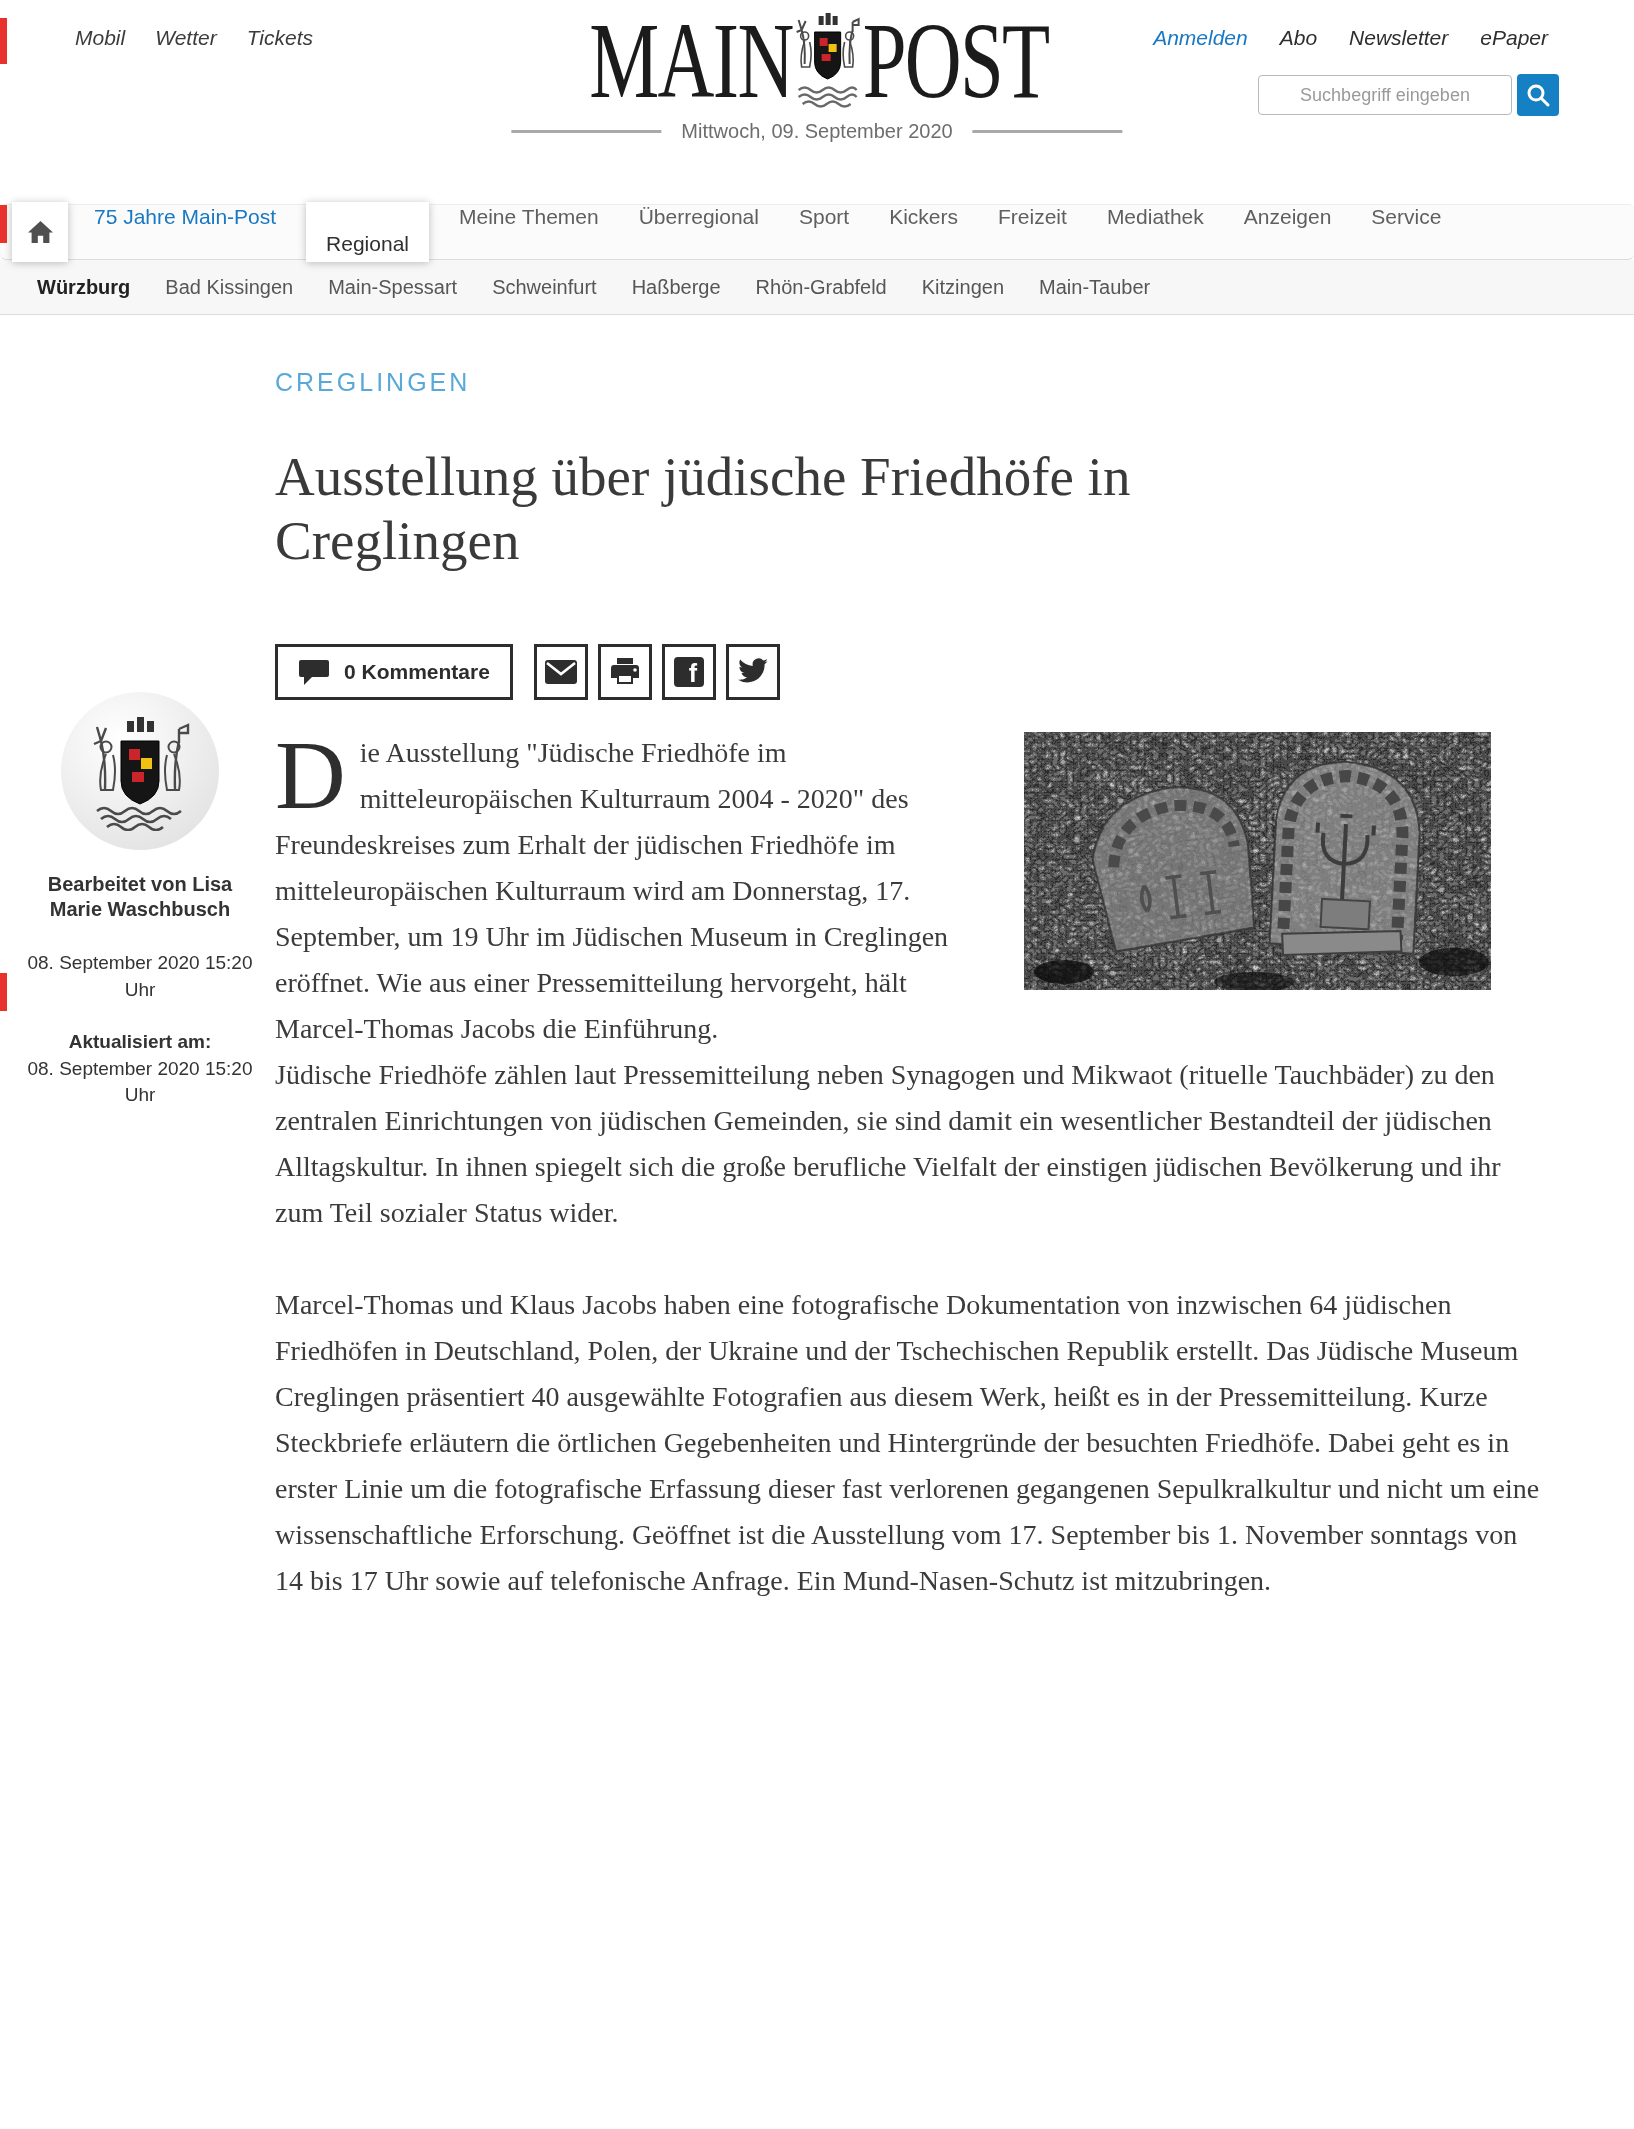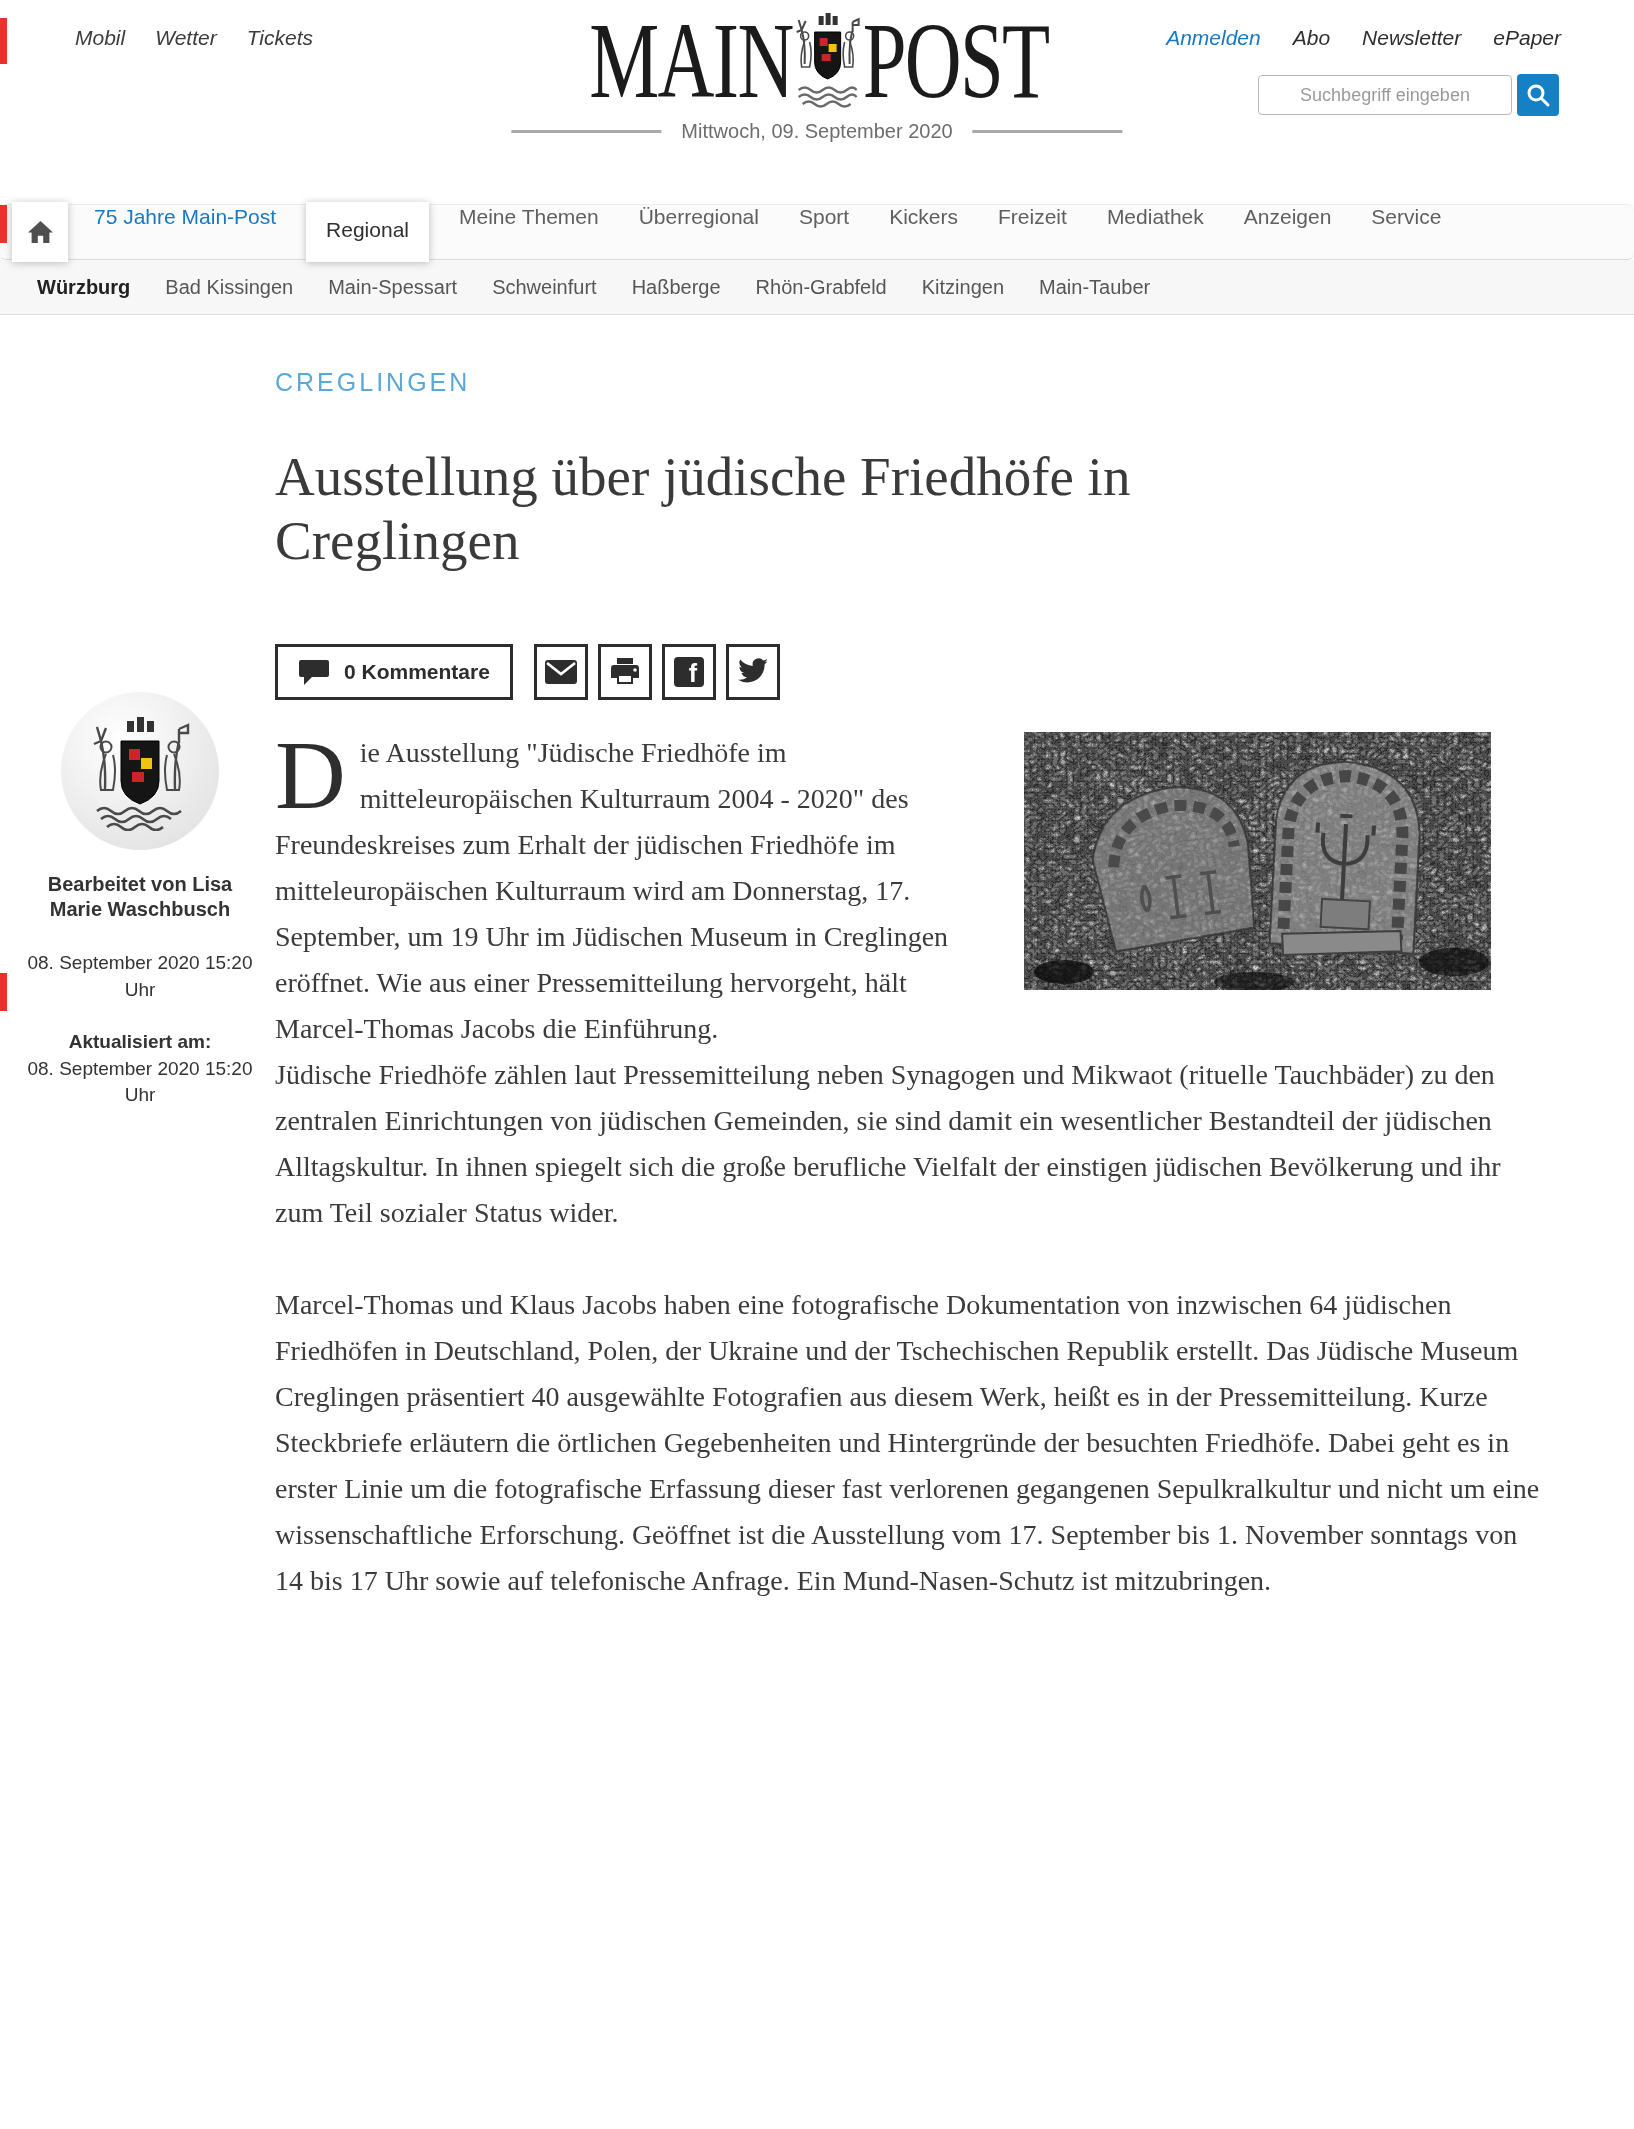--- a/index.html
+++ b/index.html
@@ -7,21 +7,21 @@
         font-family:"Liberation Sans",sans-serif;color:#333;}
   .edge-strip{position:absolute;left:0;width:7px;background:#e8322e;z-index:50;}
   .s1{top:18px;height:46px;}
   .s2{top:205px;height:38px;}
   .s3{top:973px;height:38px;}
 
   
   header{position:relative;height:204px;}
   .quick-links{position:absolute;left:75px;top:26px;display:flex;gap:30px;}
   .quick-links a{font-style:italic;font-size:21px;color:#3c3c3c;text-decoration:none;cursor:pointer;}
-  .account-links{position:absolute;right:73px;top:26px;display:flex;gap:32px;}
+  .account-links{position:absolute;right:86px;top:26px;display:flex;gap:32px;}
   .account-links a{font-style:italic;font-size:21px;color:#2e2e2e;text-decoration:none;cursor:pointer;}
   .account-links a.anmelden{color:#1878c2;}
   .search{position:absolute;right:75px;top:74px;display:flex;gap:5px;align-items:center;}
   .search input{width:228px;height:38px;border:1px solid #b9b9b9;border-radius:4px;
         padding:0 12px;font-size:18px;color:#555;font-family:"Liberation Sans",sans-serif;outline:none;text-align:center;}
   .search input::placeholder{color:#9a9a9a;}
   .search button{width:42px;height:42px;background:#1580c3;border:none;border-radius:4px;
         display:flex;align-items:center;justify-content:center;cursor:pointer;}
   .logo{position:absolute;left:50%;top:8px;transform:translateX(-50%);
         display:flex;align-items:flex-end;gap:2px;cursor:pointer;justify-content:flex-end;}
@@ -34,21 +34,21 @@
         display:flex;align-items:center;gap:20px;color:#6d6d6d;font-size:20px;white-space:nowrap;}
   .date-row .rule{display:inline-block;width:150px;height:3px;background:#a9a9a9;}
 
   
   .mainnav{height:54px;background:#fbfbfb;border-top:1px solid #ececec;border-bottom:1px solid #dcdcdc;
         display:flex;padding-left:12px;position:relative;z-index:2;border-radius:6px;}
   .home-box{width:56px;height:60px;background:#fff;box-shadow:0 1px 8px rgba(0,0,0,.25);
         display:flex;align-items:center;justify-content:center;margin:-3px 6px -3px 0;cursor:pointer;}
   .nav-item{font-size:21px;color:#5f5f5f;margin:0 20px;text-decoration:none;cursor:pointer;white-space:nowrap;}
   .nav-item.blue{color:#1878c2;}
-  .nav-item.active{background:#fff;box-shadow:0 1px 8px rgba(0,0,0,.25);padding:16px 20px;
+  .nav-item.active{background:#fff;box-shadow:0 1px 8px rgba(0,0,0,.25);padding:30px 20px;
         color:#2f2f2f;margin:-3px 10px;position:relative;z-index:3;}
   .subnav{height:54px;background:#f7f7f7;border-bottom:1px solid #ddd;display:flex;align-items:center;
         padding-left:37px;}
   .subnav a{font-size:20px;color:#565656;margin-right:35px;text-decoration:none;cursor:pointer;white-space:nowrap;}
   .subnav a.active{font-weight:bold;color:#222;}
 
   
   .article{position:relative;}
   .byline{position:absolute;left:25px;top:324px;width:230px;text-align:center;}
   .avatar{width:158px;height:158px;border-radius:50%;margin:0 auto;

